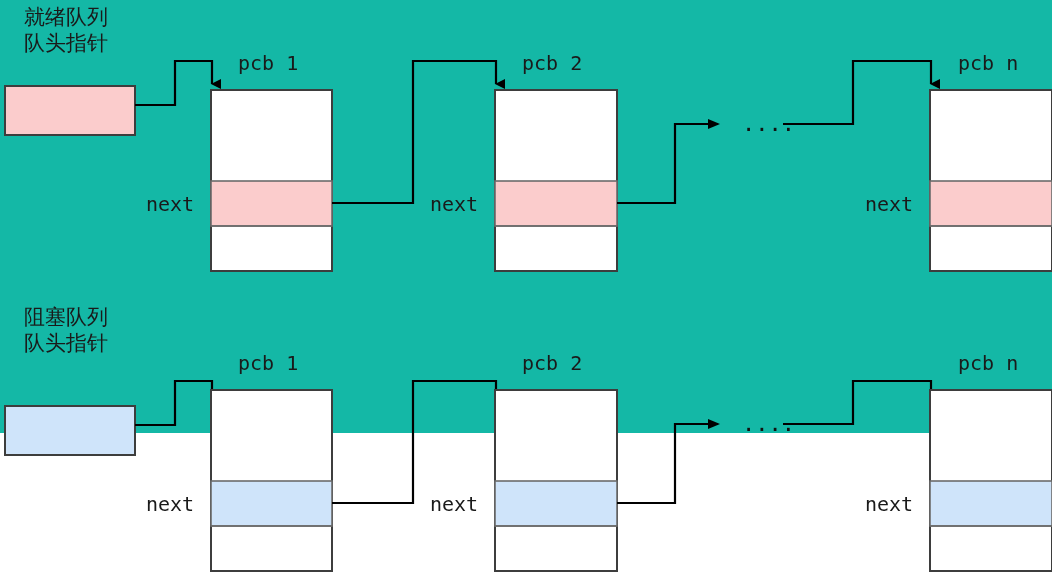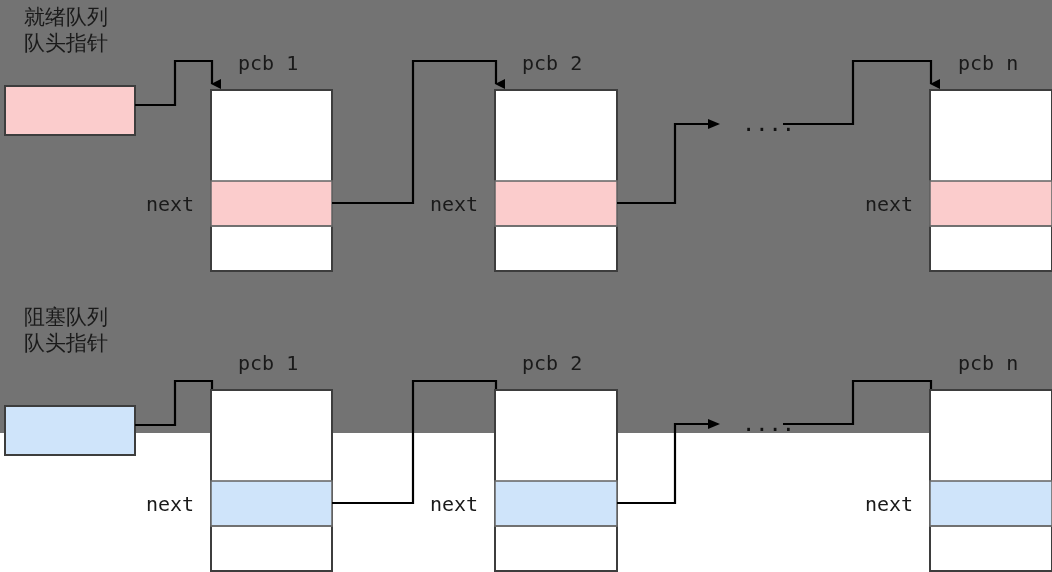--- a/index.html
+++ b/index.html
@@ -10,21 +10,21 @@
   body {
     width: 1052px;
     height: 572px;
     overflow: hidden;
     font-family: "DejaVu Sans", sans-serif;
   }
   #diagram-root {
     position: relative;
     width: 1052px;
     height: 433px;
-    background: #737373;
+    background: #14b8a6;
   }
   svg#diagram-svg {
     display: block;
     width: 1052px;
     height: 572px;
   }
   .box-stroke {
     stroke: #3d3d3d;
     stroke-width: 2;
   }

